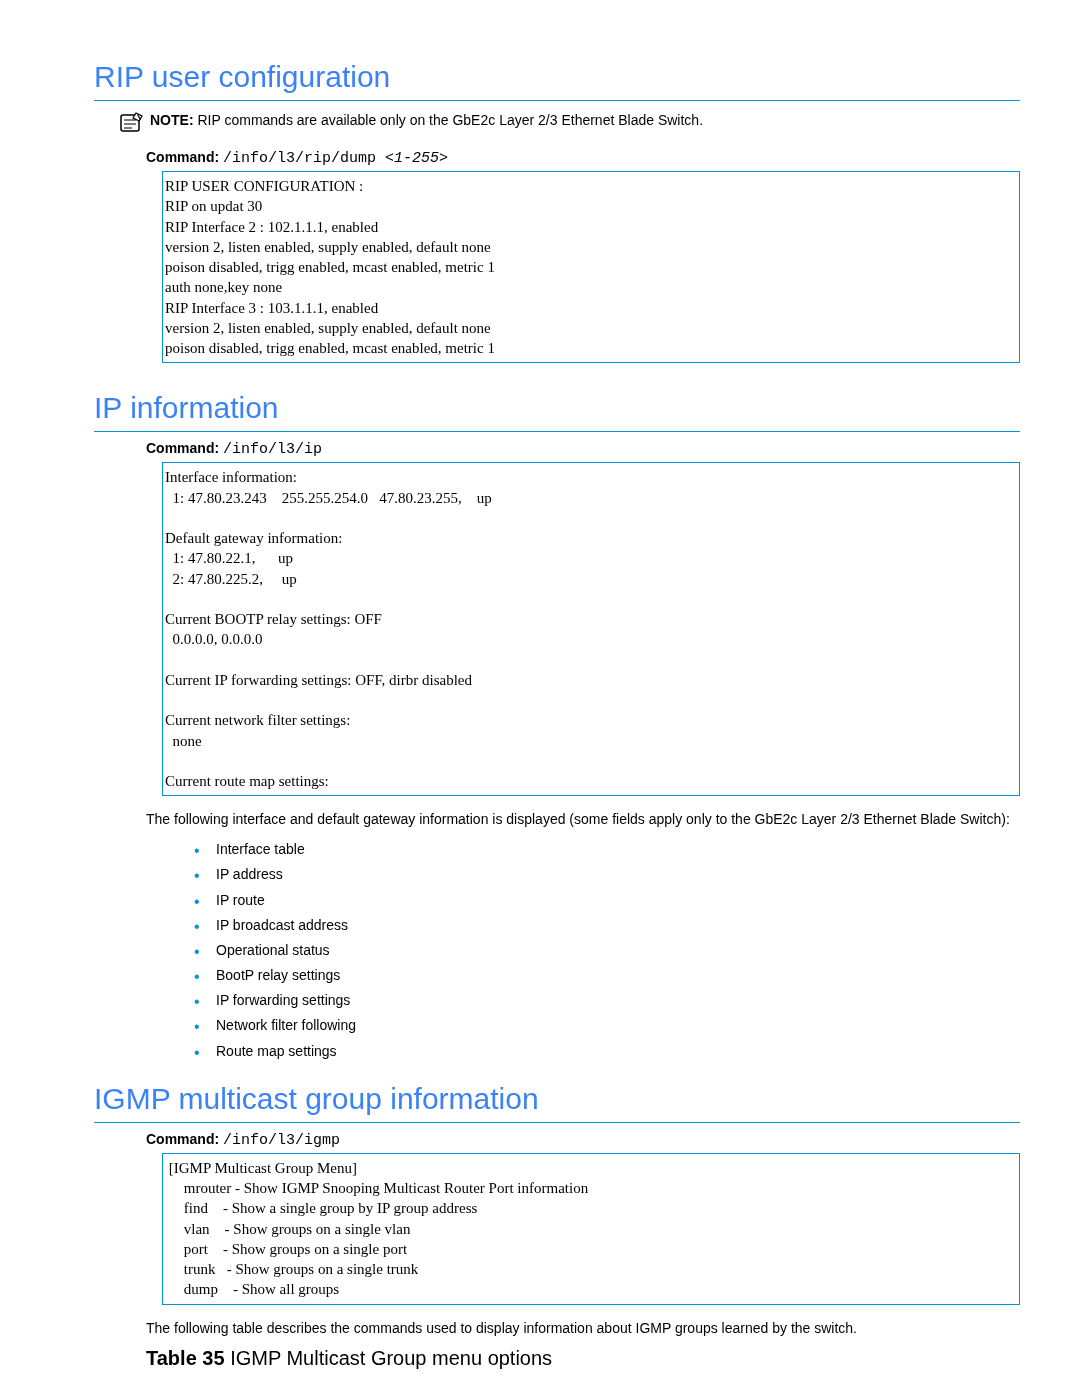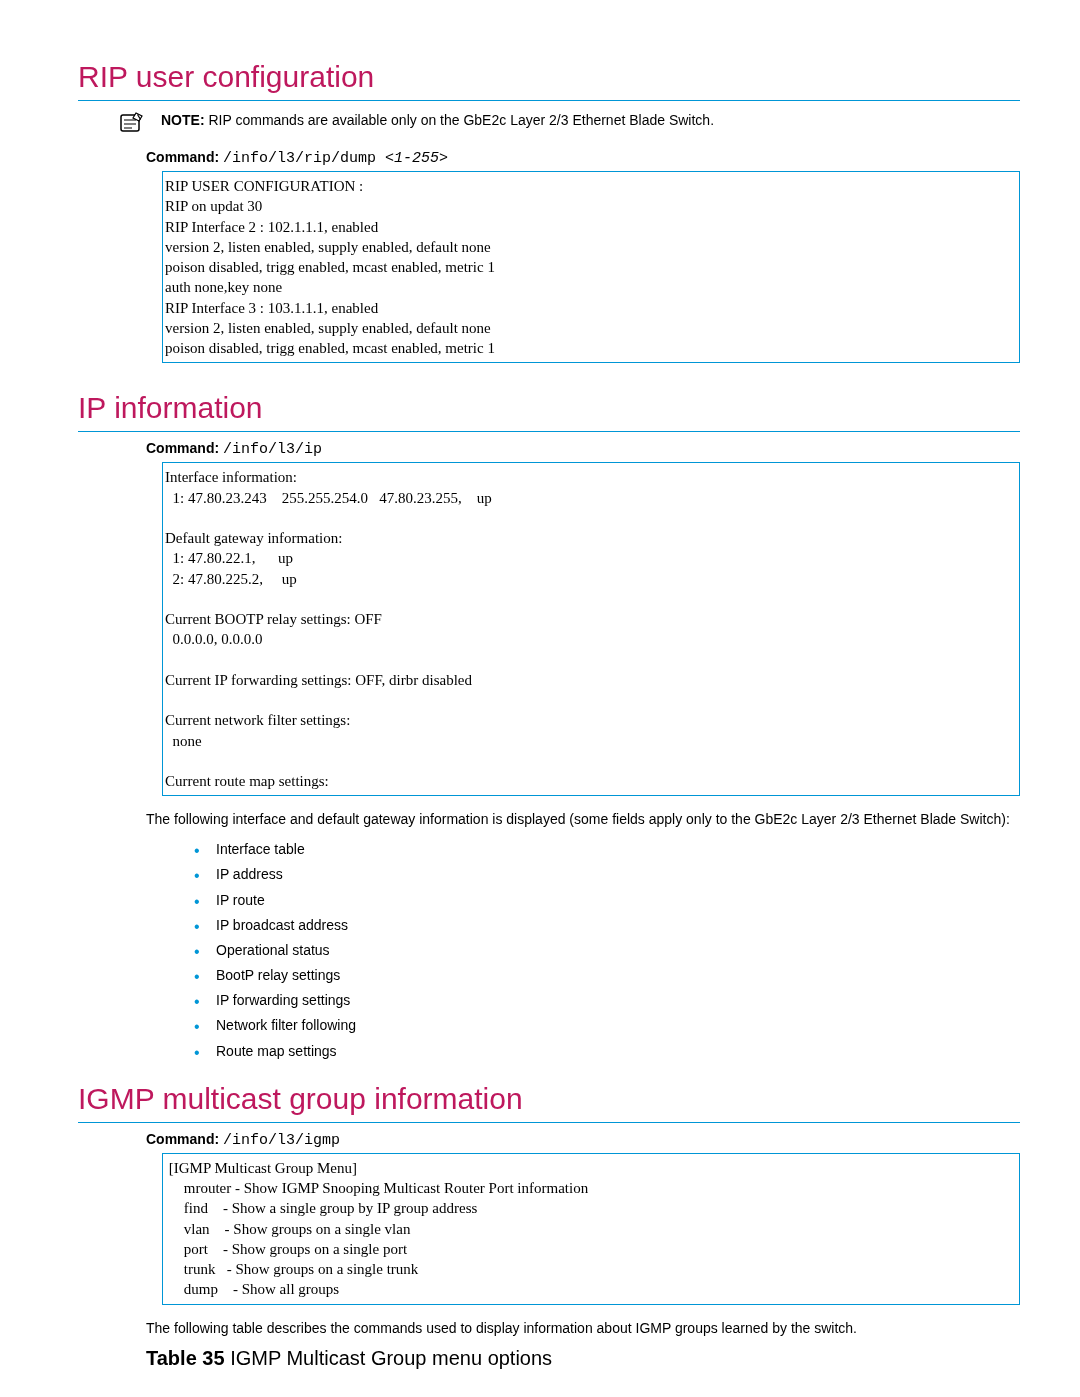--- a/index.html
+++ b/index.html
@@ -8,24 +8,24 @@
     background: #fff;
     font-family: Arial, Helvetica, sans-serif;
     color: #000;
     width: 1080px;
   }
   .page {
     padding: 60px 60px 30px 78px;
     box-sizing: border-box;
   }
   h1 {
-    color: #be185d;
+    color: #3b82f6;
     font-weight: normal;
     font-size: 30px;
-    margin: 0 0 8px 0;
+    margin: 0 0 8px 16px;
     border-bottom: 1px solid #0096D6;
     padding-bottom: 6px;
   }
   .indent {
     margin-left: 68px;
   }
   .note-row {
     display: flex;
     align-items: flex-start;
     margin-top: 10px;
@@ -104,21 +104,21 @@
     margin-top: 28px;
   }
 </style>
 </head>
 <body>
 
 <div class="page">
 
   <h1>RIP user configuration</h1>
 
-  <div class="note-row" style="margin-left:38px;gap:11px;">
+  <div class="note-row" style="margin-left:38px;">
     <div class="note-icon">
       <svg width="26" height="22" viewBox="0 0 26 22">
         <rect x="2" y="3" width="18" height="16" rx="2" fill="none" stroke="#000" stroke-width="1.5"></rect>
         <path d="M5 8h12M5 12h12M5 16h8" stroke="#000" stroke-width="1.2"></path>
         <path d="M17 1 l6 3 l-3 5 l-6 -3 z" fill="#fff" stroke="#000" stroke-width="1.2"></path>
         <line x1="18.5" y1="2.5" x2="21.5" y2="7.5" stroke="#000" stroke-width="1.2"></line>
       </svg>
     </div>
     <div class="note-text">
       <span class="note-bold">NOTE:</span>

